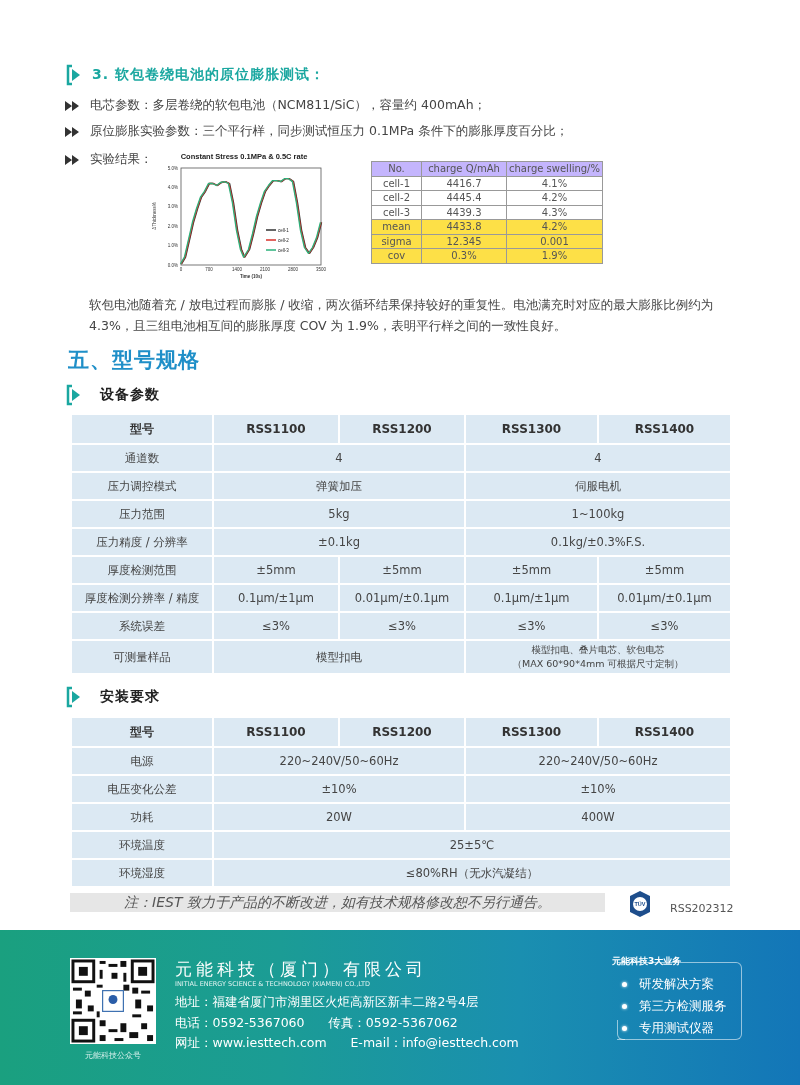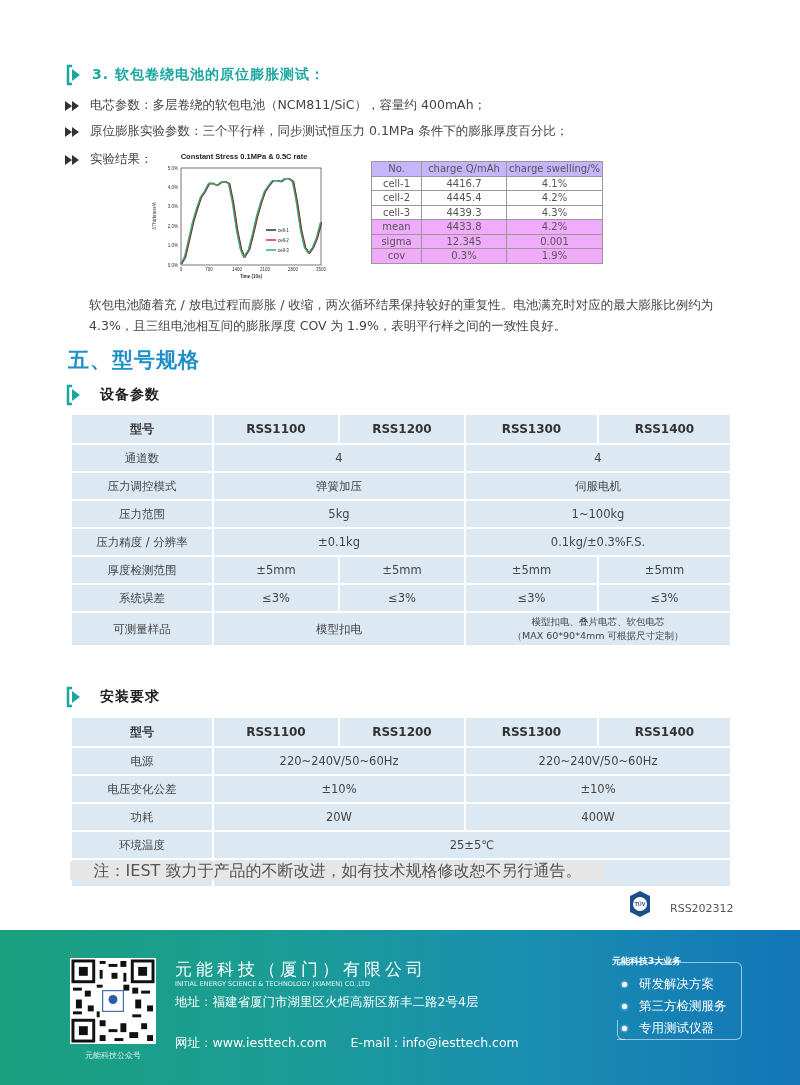--- a/index.html
+++ b/index.html
@@ -12,22 +12,22 @@
   .para { position: absolute; left: 68px; width: 670px; font-size: 12.5px; line-height: 21px; color: #444; }
   .h2 { position: absolute; left: 68px; top: 346px; font-size: 21px; font-weight: bold; color: #1f8fc8; letter-spacing: 1px; }
   .sub-title { position: absolute; font-size: 14px; font-weight: bold; color: #222; letter-spacing: 1px; }
   table.spec { position: absolute; left: 70px; width: 660px; border-collapse: collapse; table-layout: fixed; }
   table.spec td { background: #dce9f3; border: 2px solid #ffffff; text-align: center; font-size: 11.5px; color: #444; height: 28px; }
   table.spec tr.hdr td { height: 30px; font-weight: bold; color: #333; font-size: 12px; }
   table.spec td.small { font-size: 9.5px; line-height: 14px; }
   table.data { position: absolute; left: 371px; top: 161px; width: 231px; border-collapse: collapse; table-layout: fixed; }
   table.data td { border: 1px solid #999; text-align: center; font-size: 10px; color: #555; height: 14.5px; line-height: 13px; }
   table.data tr.hdr td { background: #c4b5fd; }
-  table.data tr.stat td { background: #f0abfc; }
-  .note { position: absolute; left: 70px; top: 861px; width: 535px; height: 19px; background: #e6e6e6; font-size: 16px; color: #555; text-align: center; line-height: 19px; }
+  table.data tr.stat td { background: #fde047; }
+  .note { position: absolute; left: 70px; top: 893px; width: 535px; height: 19px; background: #e6e6e6; font-size: 14px; color: #555; text-align: center; line-height: 19px; font-style: italic; }
   .footer { position: absolute; left: 0; top: 930px; width: 800px; height: 155px; background: linear-gradient(90deg, #1aa07f 0%, #1b9c95 35%, #1a8fb0 65%, #1376b8 100%); }
   .qr { position: absolute; left: 70px; top: 28px; width: 86px; height: 86px; background: #fff; }
   .qr-label { position: absolute; left: 70px; top: 120px; width: 86px; text-align: center; font-size: 8px; color: #d7f0ec; }
   .co-name { position: absolute; left: 175px; top: 28px; font-size: 17px; color: #fff; letter-spacing: 4px; }
   .co-en { position: absolute; left: 175px; top: 50px; font-size: 6.5px; color: #e2f4f2; }
   .co-line { position: absolute; left: 175px; font-size: 12.5px; color: #fff; white-space: pre; text-align: right; }
   .biz-box { position: absolute; left: 617px; top: 32px; width: 125px; height: 78px; border: 1px solid rgba(255,255,255,0.55); border-left: none; border-radius: 0 6px 6px 0; }
   .biz-box-left { position: absolute; left: 617px; top: 90px; width: 8px; height: 20px; border-left: 1px solid rgba(255,255,255,0.55); border-bottom: 1px solid rgba(255,255,255,0.55); border-radius: 0 0 0 6px; }
   .biz-title { position: absolute; left: 612px; top: 25px; font-size: 9px; font-weight: bold; color: #fff; background: transparent; padding-right: 4px; }
   .biz-item { position: absolute; left: 622px; font-size: 12.5px; color: #fff; display: flex; align-items: center; }
@@ -188,20 +188,27 @@
     <td>压力精度 / 分辨率</td>
     <td colspan="2">±0.1kg</td>
     <td colspan="2">0.1kg/±0.3%F.S.</td>
   </tr>
   <tr>
     <td>厚度检测范围</td>
     <td>±5mm</td>
     <td>±5mm</td>
     <td>±5mm</td>
     <td>±5mm</td>
+  </tr>
+  <tr>
+    <td>厚度检测分辨率 / 精度</td>
+    <td>0.1μm/±1μm</td>
+    <td>0.01μm/±0.1μm</td>
+    <td>0.1μm/±1μm</td>
+    <td>0.01μm/±0.1μm</td>
   </tr>
   <tr>
     <td>系统误差</td>
     <td>≤3%</td>
     <td>≤3%</td>
     <td>≤3%</td>
     <td>≤3%</td>
   </tr>
   <tr style="height:34px;">
     <td>可测量样品</td>
@@ -311,20 +318,21 @@
       </g>
       <rect x="11" y="11" width="7" height="7" fill="#ffffff" stroke="#3a6fb0" stroke-width="0.4"></rect>
       <circle cx="14.5" cy="14" r="1.5" fill="#2a5da8"></circle>
     </svg>
   </div>
   <div class="qr-label">元能科技公众号</div>
 
   <div class="co-name">元能科技（厦门）有限公司</div>
   <div class="co-en">INITIAL ENERGY SCIENCE &amp; TECHNOLOGY (XIAMEN) CO.,LTD</div>
   <div class="co-line" style="top:64px;">地址：福建省厦门市湖里区火炬高新区新丰二路2号4层</div>
+  <div class="co-line" style="top:85px;">电话：0592-5367060      传真：0592-5367062</div>
   <div class="co-line" style="top:105px;">网址：www.iesttech.com      E-mail：info@iesttech.com</div>
 
   <div class="biz-box"></div>
   <div class="biz-box-left"></div>
   <div class="biz-title">元能科技3大业务</div>
   <div class="biz-item" style="top:46px;">
     <span class="dot"></span>
     <span>研发解决方案</span>
   </div>
   <div class="biz-item" style="top:68px;">

